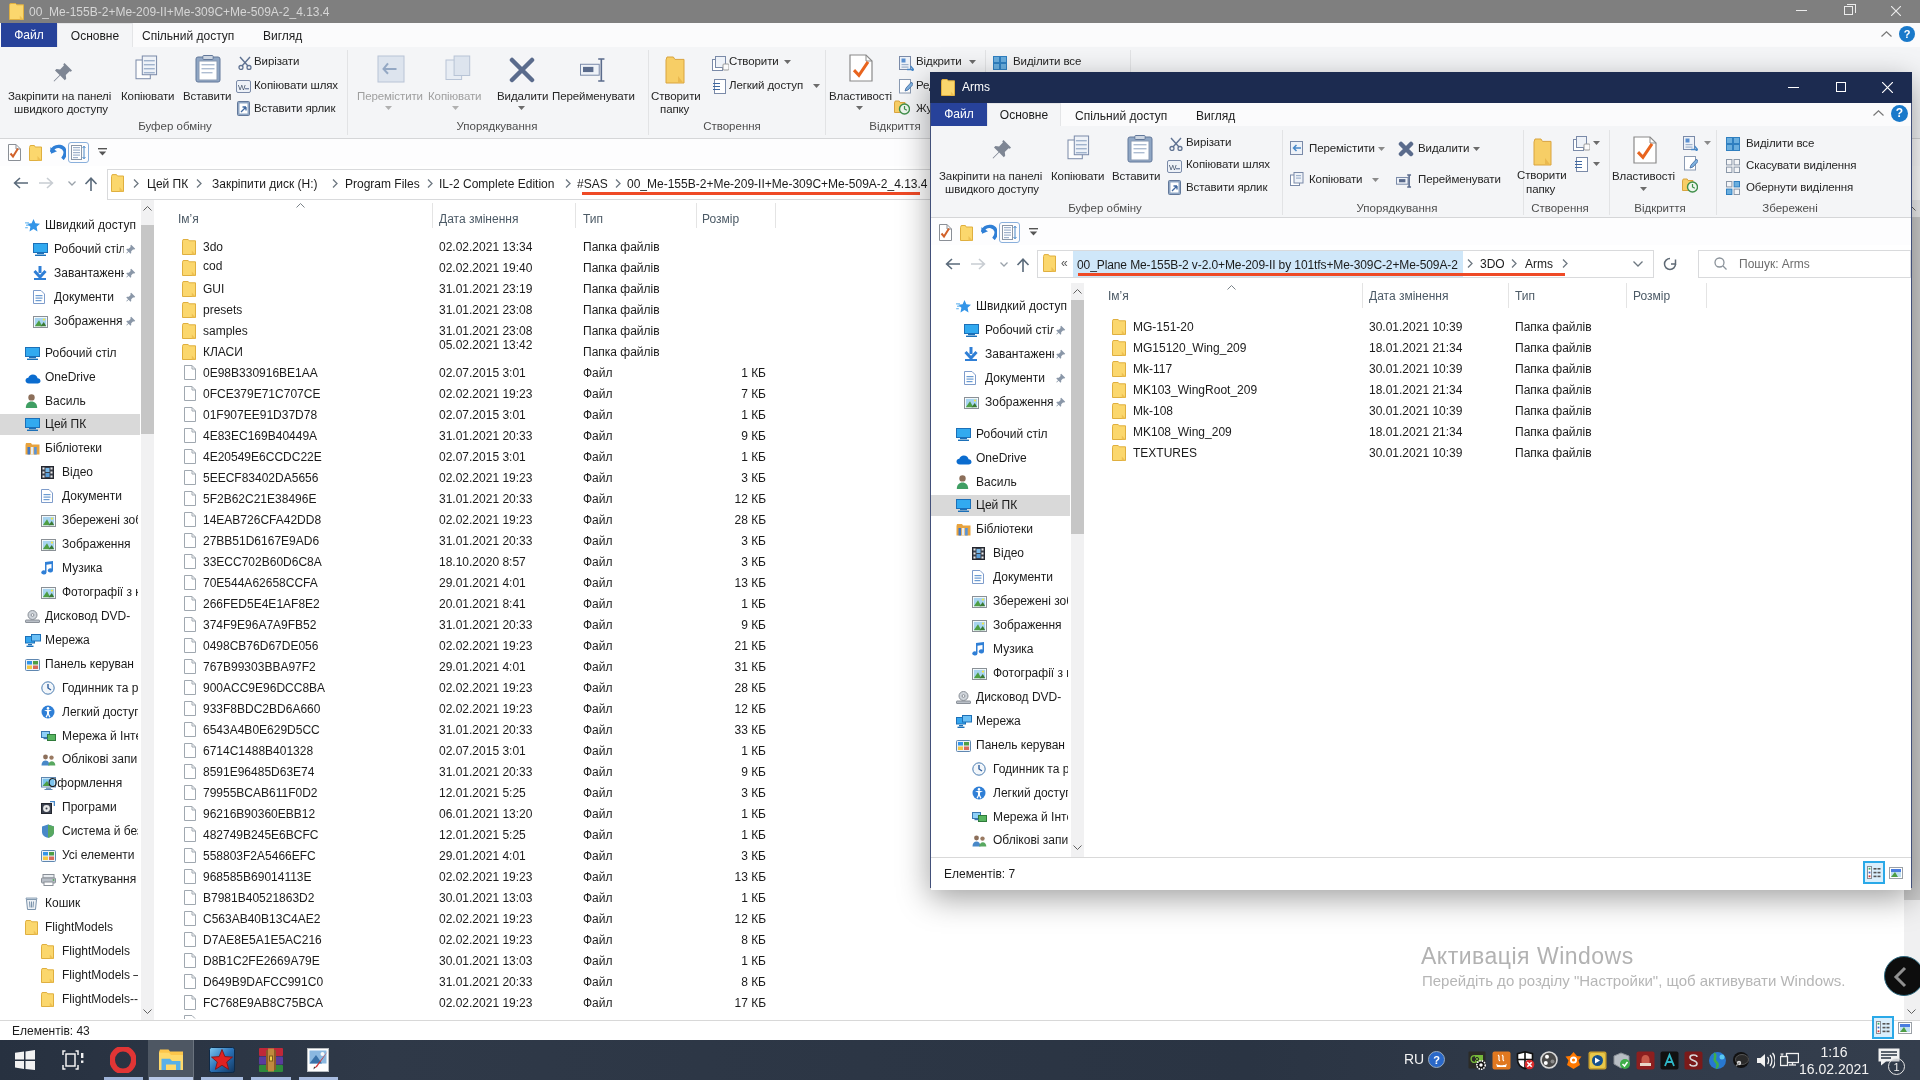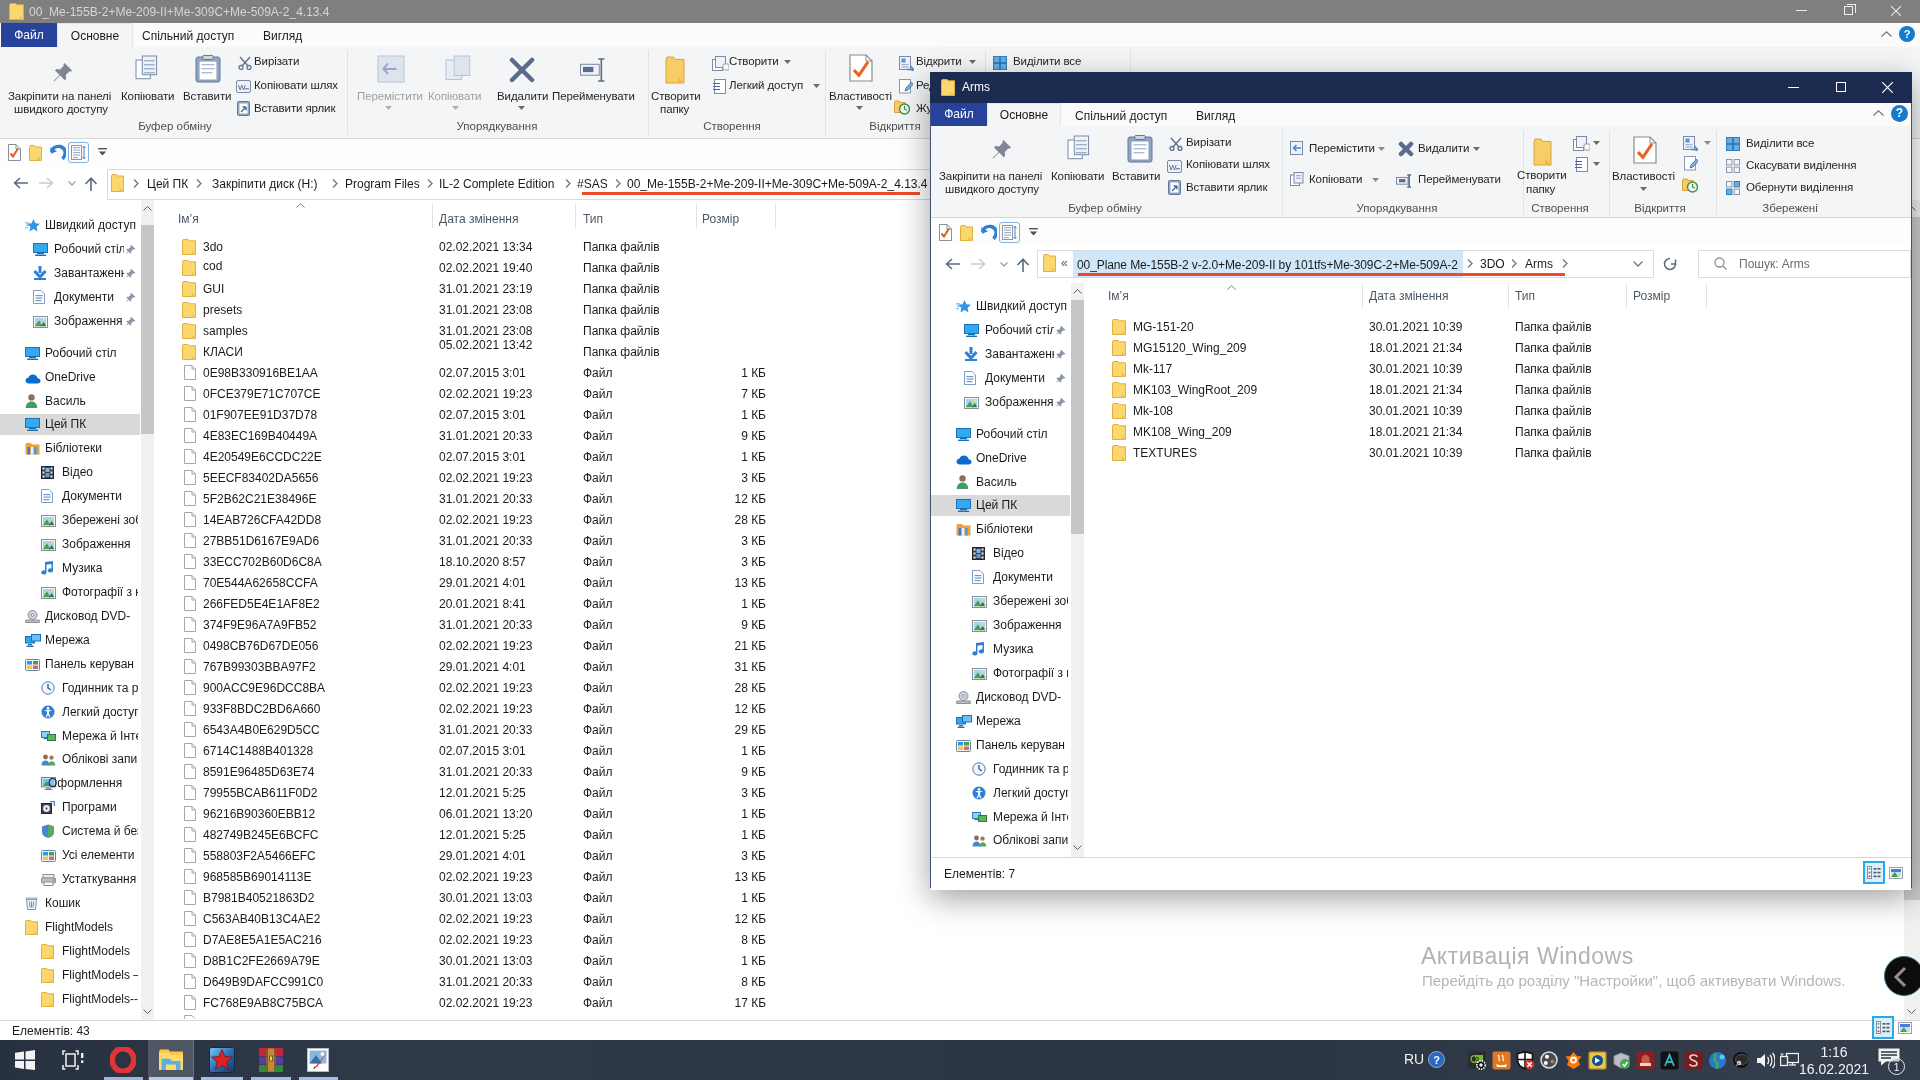--- a/index.html
+++ b/index.html
@@ -676,21 +676,21 @@
     <div class="a t12" style="left:439px;top:702px">02.02.2021 19:23</div>
     <div class="a t12" style="left:583px;top:702px">Файл</div>
     <div class="a t12" style="left:686px;top:702px;width:80px;text-align:right">12 КБ</div>
     <div class="a" style="left:184px;top:722px"><svg width="12" height="15" viewBox="0 0 12 15">
         <path d="M0.5 0.5 L8 0.5 L11.5 4 L11.5 14.5 L0.5 14.5 Z" fill="#fff" stroke="#a0a8b0" stroke-width="1"></path>
         <path d="M8 0.5 L8 4 L11.5 4" fill="none" stroke="#a0a8b0" stroke-width="1"></path>
       </svg></div>
     <div class="a t12" style="left:203px;top:723px">6543A4B0E629D5CC</div>
     <div class="a t12" style="left:439px;top:723px">31.01.2021 20:33</div>
     <div class="a t12" style="left:583px;top:723px">Файл</div>
-    <div class="a t12" style="left:686px;top:723px;width:80px;text-align:right">29 КБ</div>
+    <div class="a t12" style="left:686px;top:723px;width:80px;text-align:right">33 КБ</div>
     <div class="a" style="left:184px;top:743px"><svg width="12" height="15" viewBox="0 0 12 15">
         <path d="M0.5 0.5 L8 0.5 L11.5 4 L11.5 14.5 L0.5 14.5 Z" fill="#fff" stroke="#a0a8b0" stroke-width="1"></path>
         <path d="M8 0.5 L8 4 L11.5 4" fill="none" stroke="#a0a8b0" stroke-width="1"></path>
       </svg></div>
     <div class="a t12" style="left:203px;top:744px">6714C1488B401328</div>
     <div class="a t12" style="left:439px;top:744px">02.07.2015 3:01</div>
     <div class="a t12" style="left:583px;top:744px">Файл</div>
     <div class="a t12" style="left:686px;top:744px;width:80px;text-align:right">1 КБ</div>
     <div class="a" style="left:184px;top:764px"><svg width="12" height="15" viewBox="0 0 12 15">
         <path d="M0.5 0.5 L8 0.5 L11.5 4 L11.5 14.5 L0.5 14.5 Z" fill="#fff" stroke="#a0a8b0" stroke-width="1"></path>

